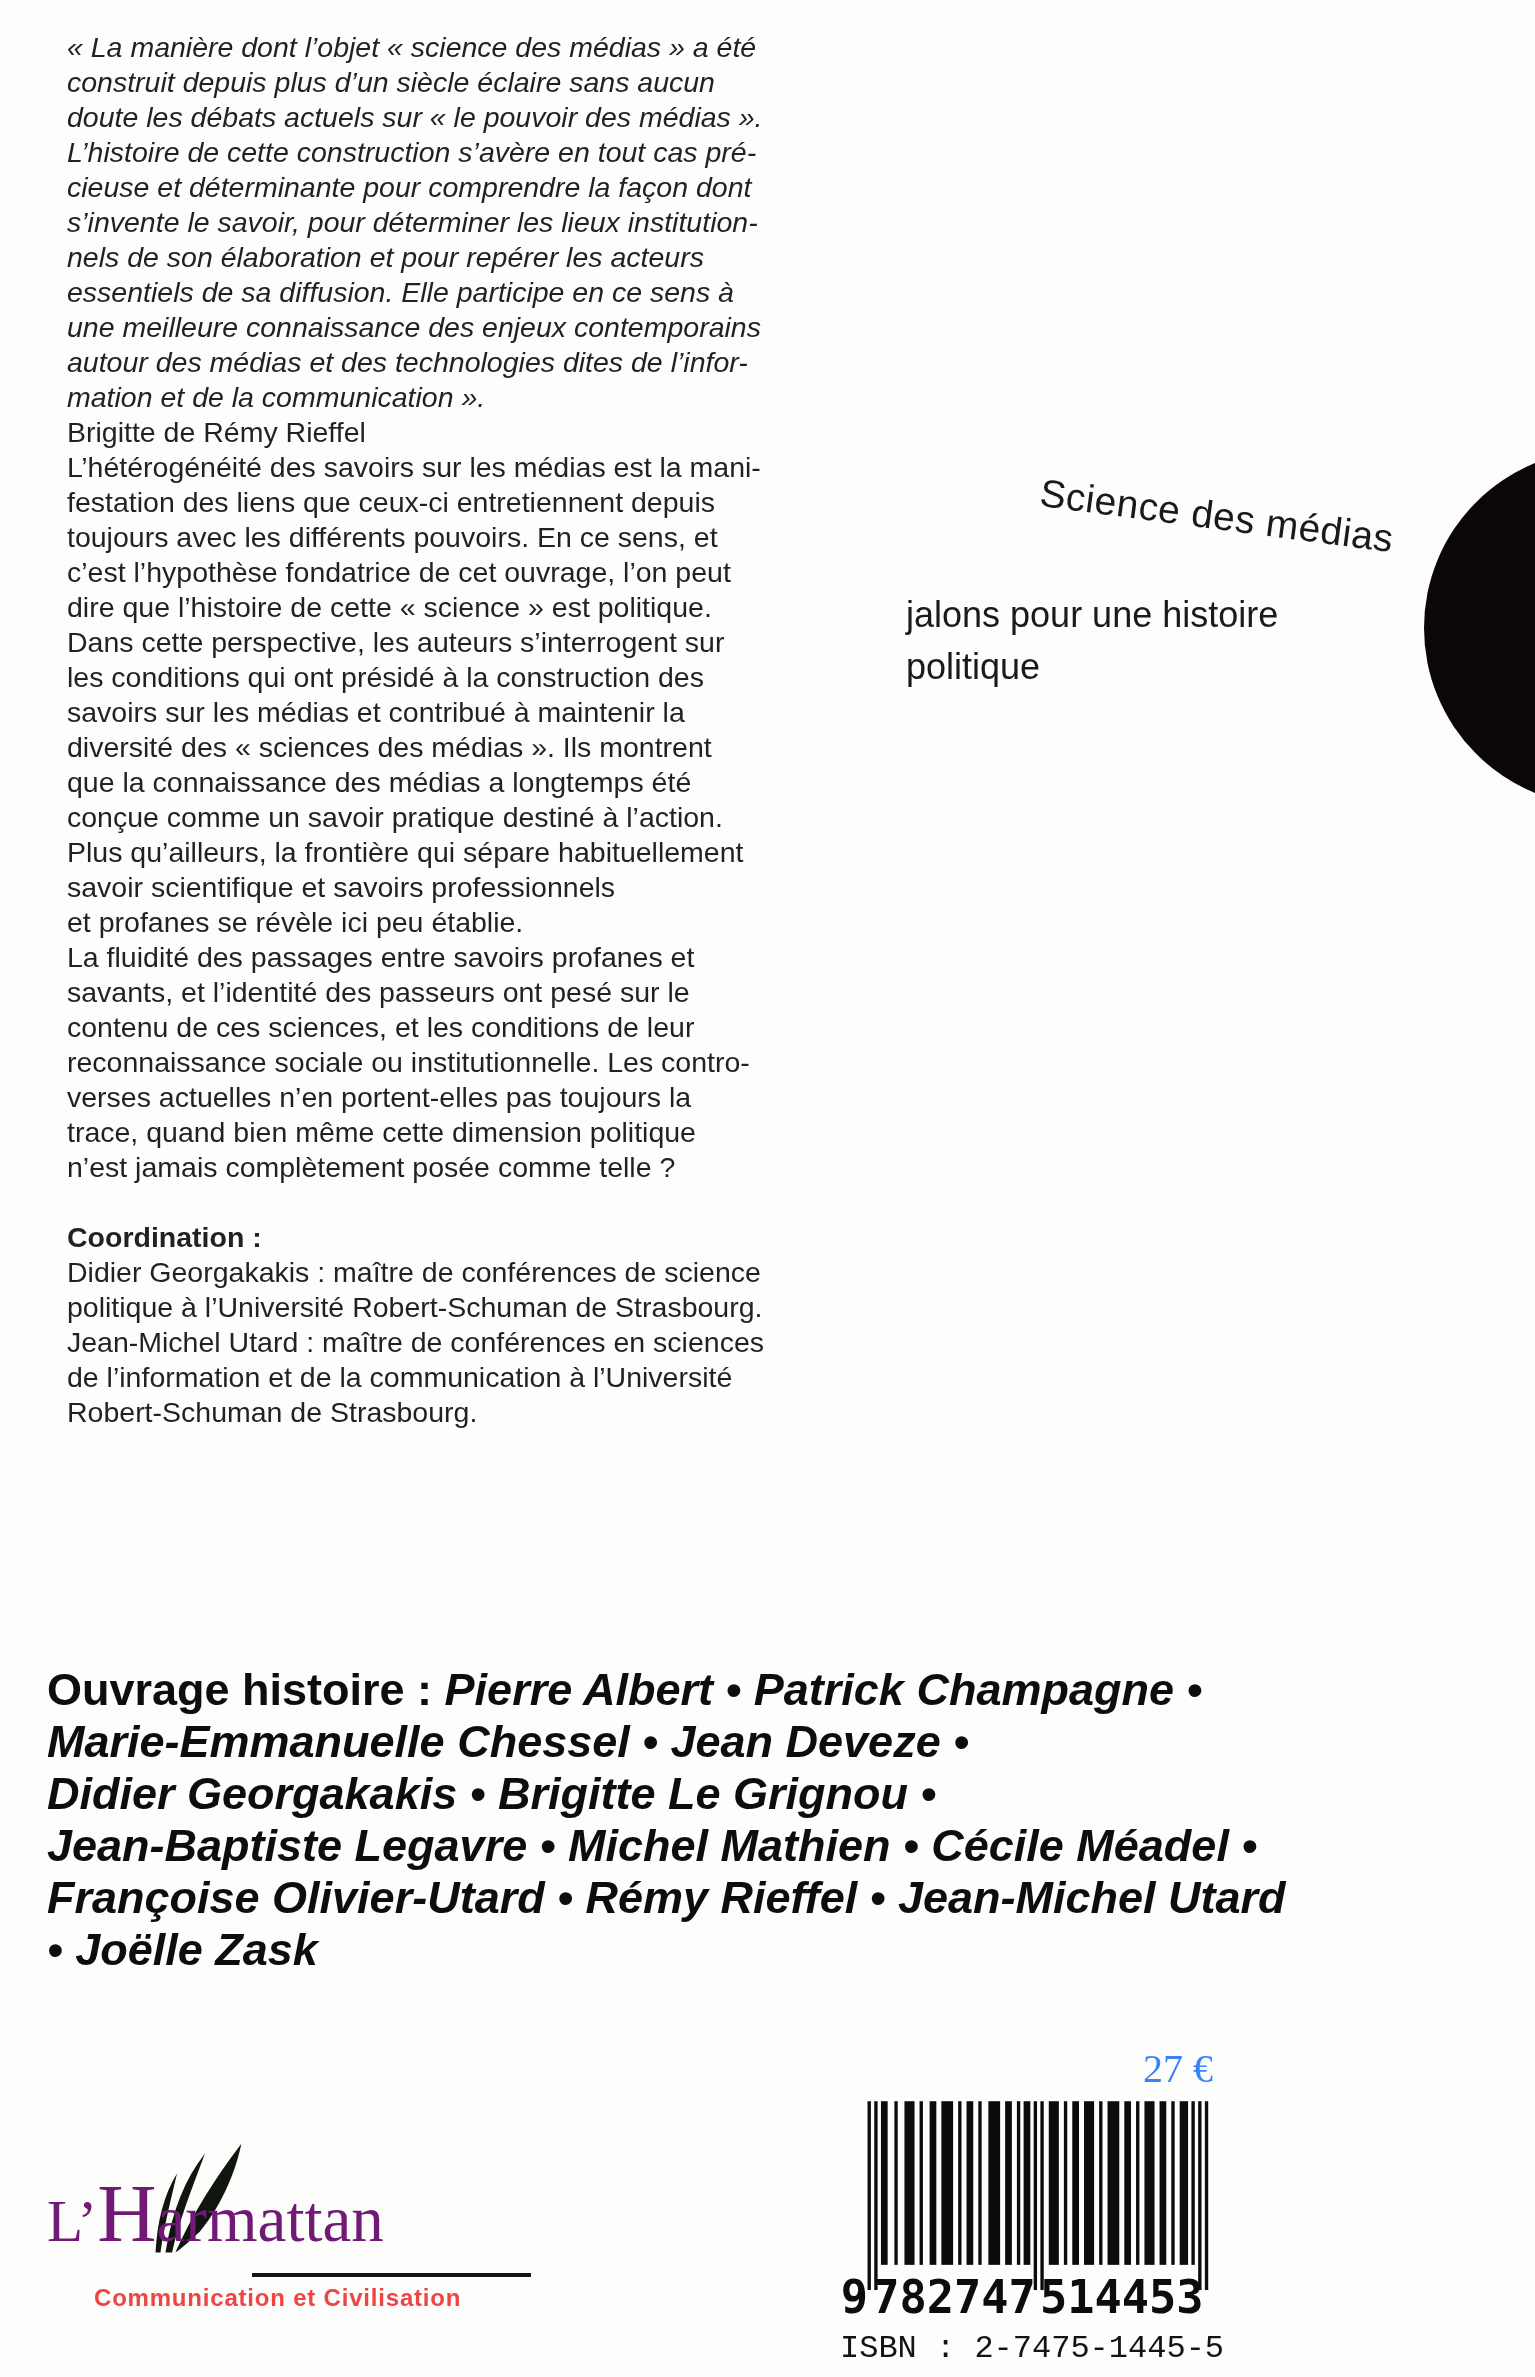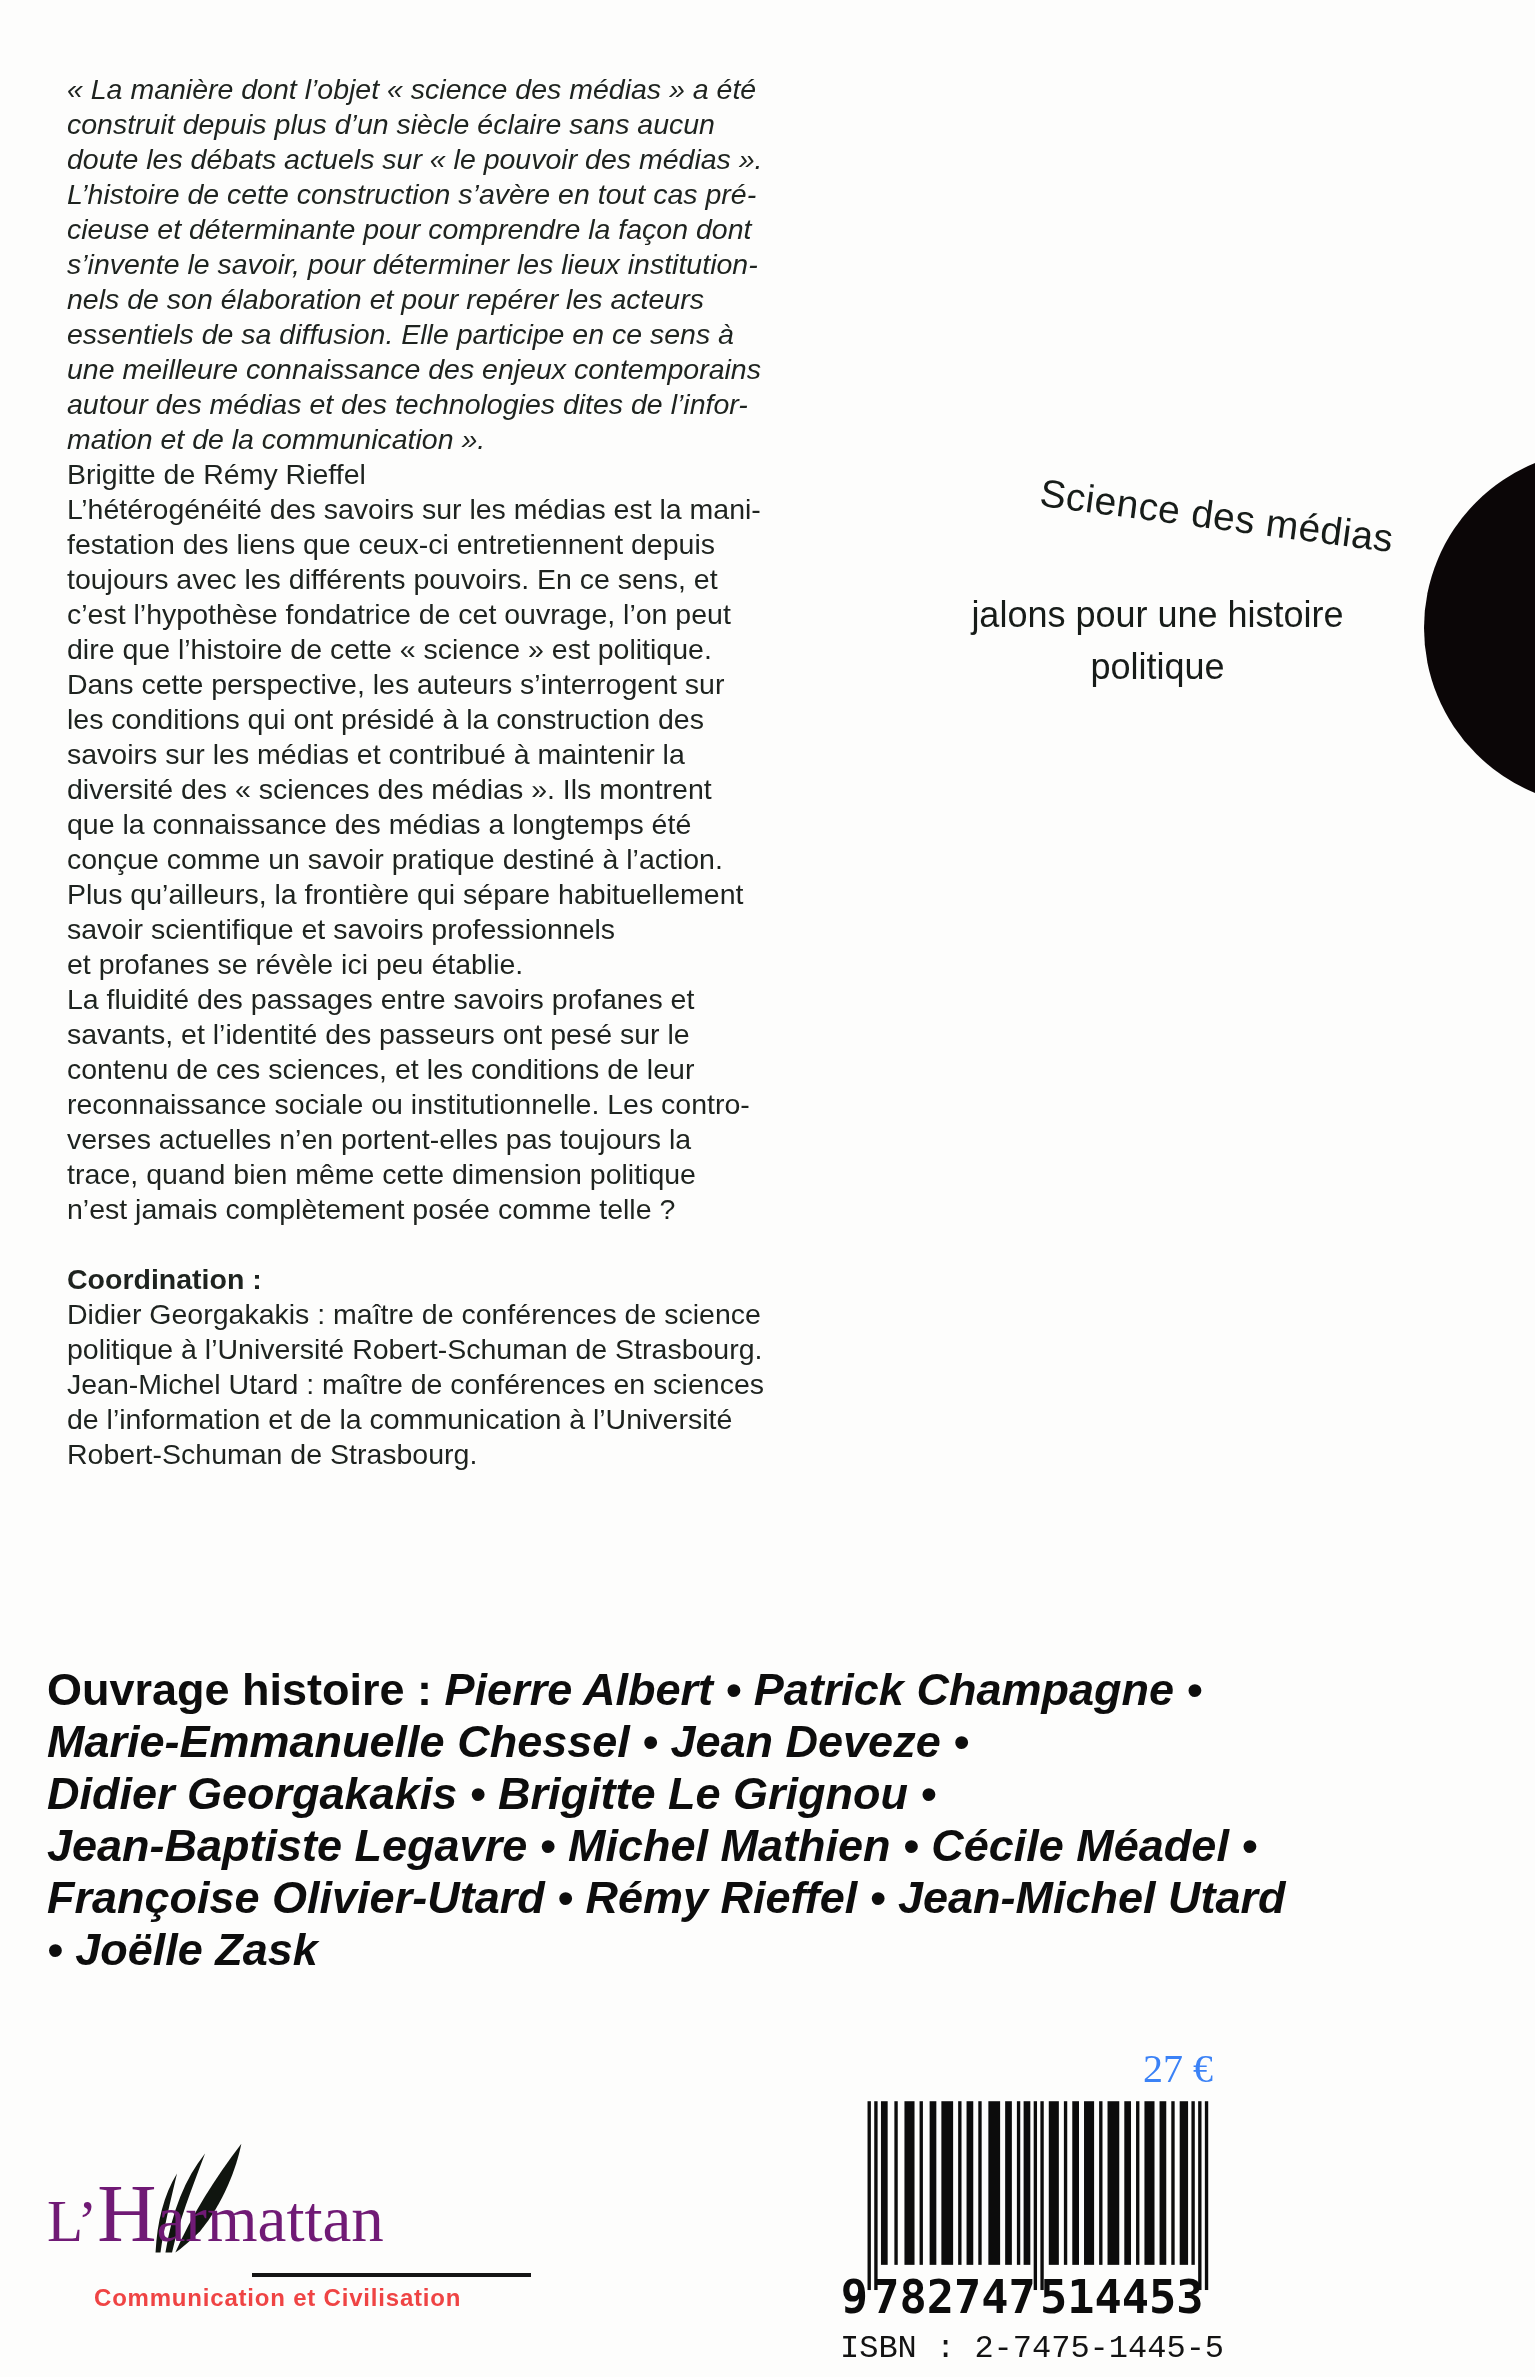--- a/index.html
+++ b/index.html
@@ -3,30 +3,30 @@
 <meta charset="utf-8">
 <style>
   html,body{margin:0;padding:0;background:#e8e8e8;}
   .page{
     position:relative; width:1535px; height:2377px;
     background:#fdfdfc; overflow:hidden;
     font-family:"Liberation Sans", sans-serif; color:#1e231f;
   }
   .preline{white-space:pre-line;}
   
-  .flow{position:absolute; left:67px; top:30px; width:742px; font-size:28.5px; line-height:35px;margin-top:42px;}
+  .flow{position:absolute; left:67px; top:30px; width:742px; font-size:28.5px; line-height:35px;}
   .quote{font-style:italic;}
   .coord-head{font-weight:bold; margin-top:35px;}
   
   .title-main{
     position:absolute; left:1043px; top:471px; font-size:39px; letter-spacing:0.4px;
     color:#171c19; transform:rotate(7.5deg); transform-origin:left top; white-space:nowrap;
   }
   .title-sub{
-    position:absolute; left:906px; top:589px; width:503px; text-align:center;
+    position:absolute; left:906px; top:589px; width:503px; text-align:left;
     font-size:36px; line-height:52px; color:#171c19;
   }
   .circle{
     position:absolute; left:1424px; top:450px; width:356px; height:356px;
     border-radius:50%; background:#0b0607;
   }
   
   .authors{
     position:absolute; left:47px; top:1612px; width:1376px;
     font-size:45px; line-height:52px; font-weight:bold; color:#0d0d0d;

